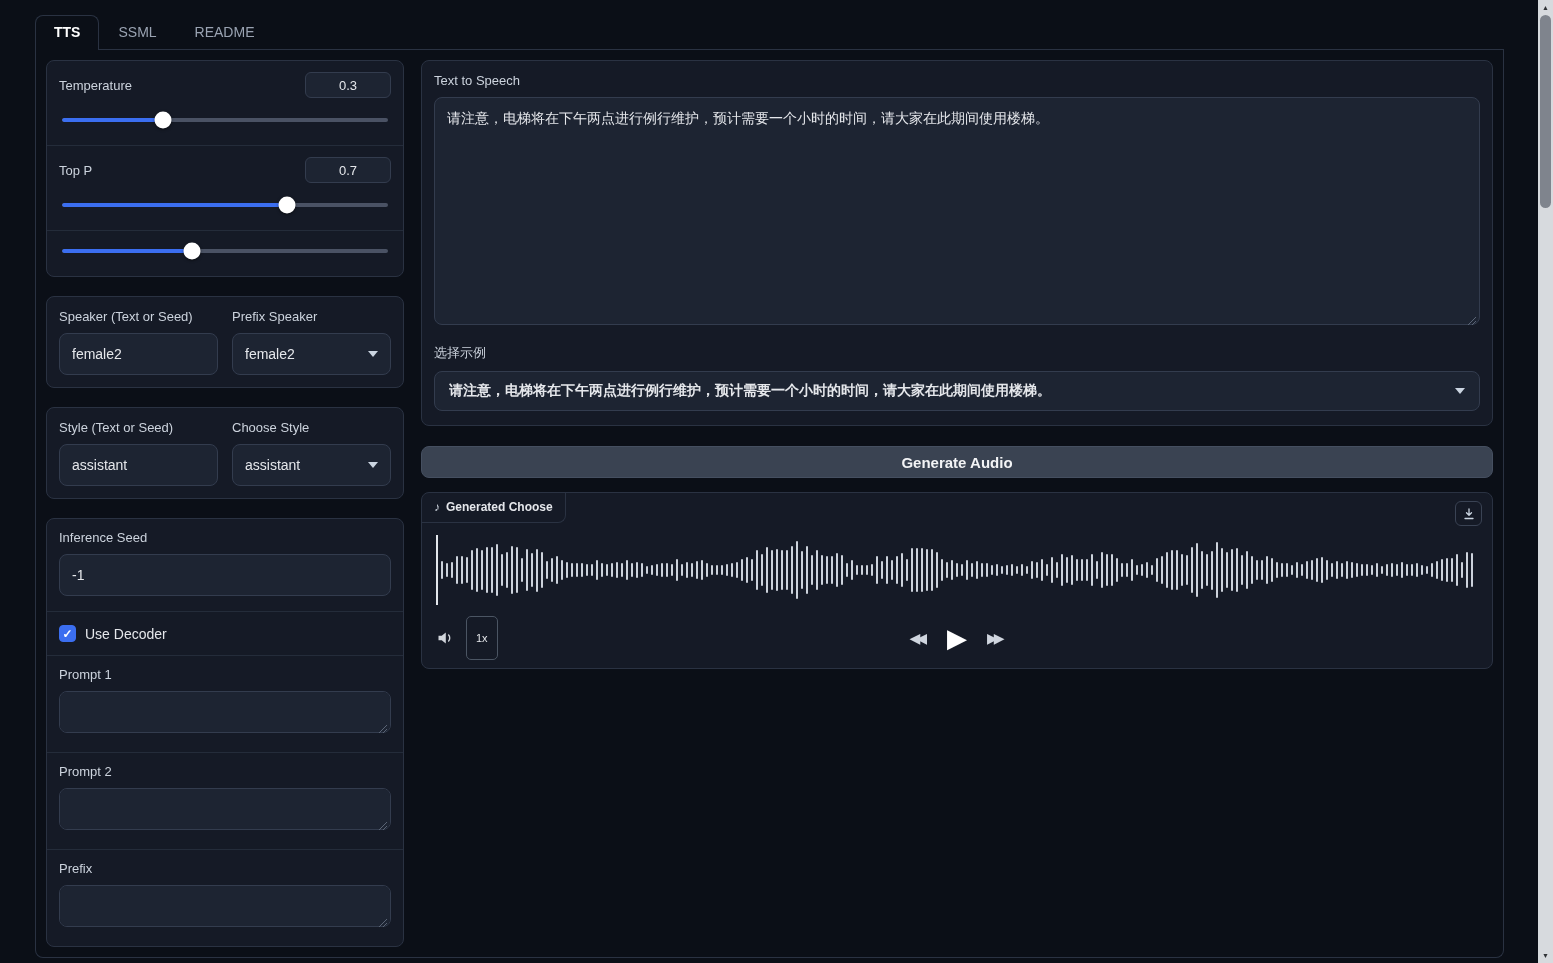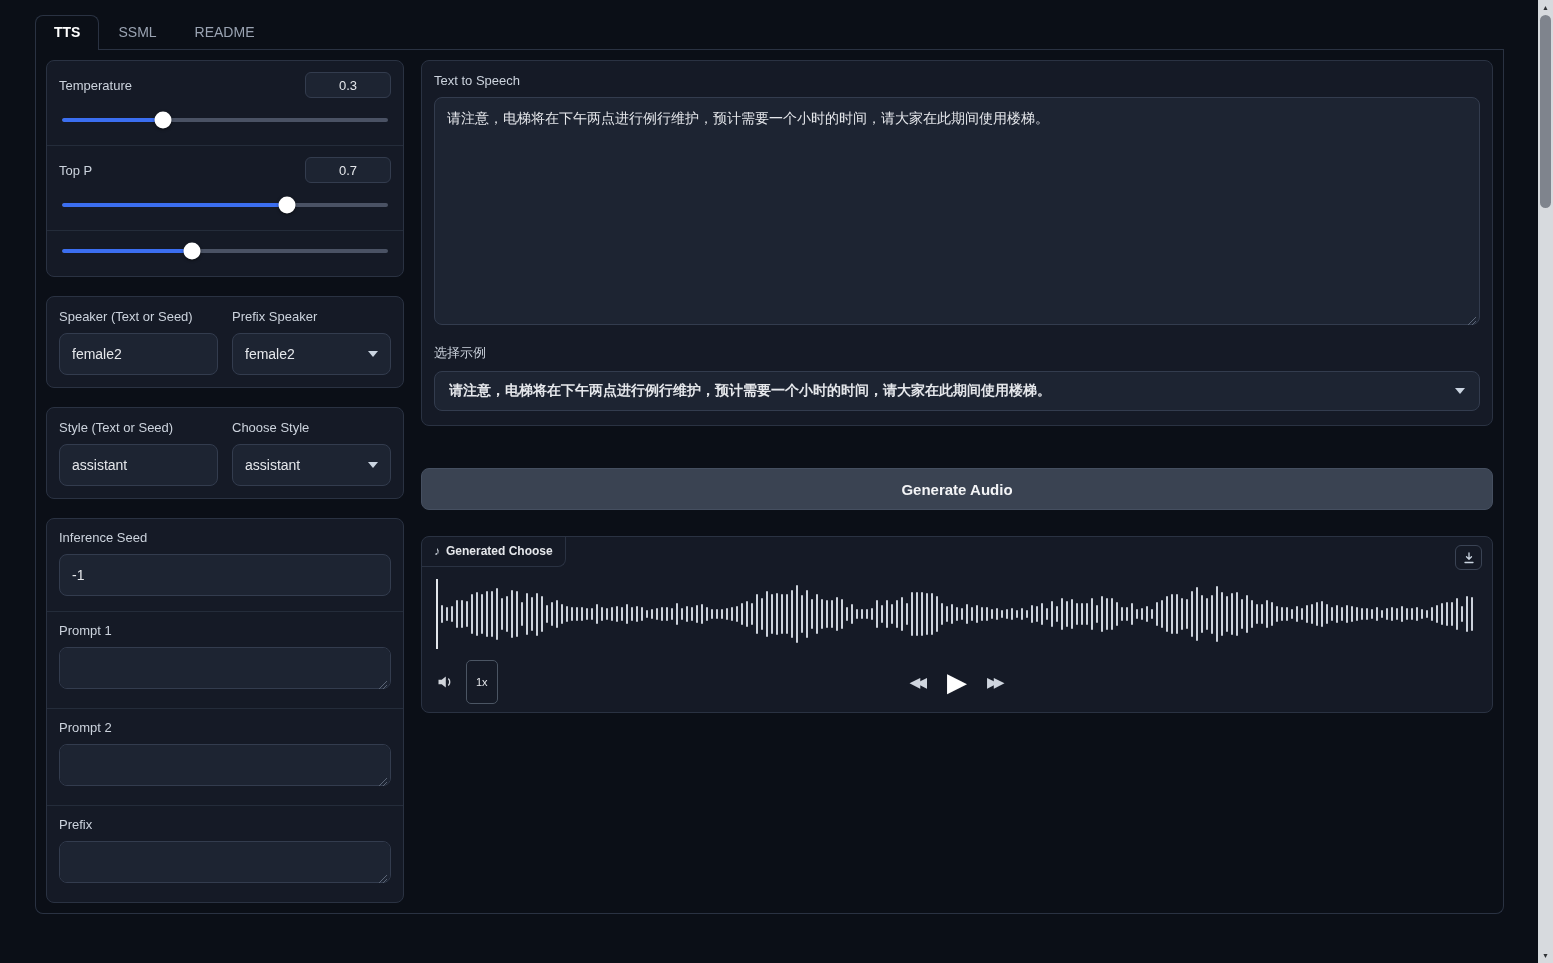--- a/index.html
+++ b/index.html
@@ -19,21 +19,21 @@
   body { background: var(--bg); color: var(--text); width: 1553px; height: 963px; overflow: hidden; position: relative; }
   .app { padding: 15px 49px 0 35px; }
 
   
   .tabbar { display: flex; border-bottom: 1px solid var(--panel-border); }
   .tab { padding: 8px 18px 9px; font-size: 14px; color: var(--muted); cursor: pointer; border: 1px solid transparent; border-bottom: none; }
   .tab.active { color: #ffffff; font-weight: 700; background: var(--bg); border-color: var(--panel-border); border-radius: 8px 8px 0 0; margin-bottom: -1px; }
 
   .content { border: 1px solid var(--panel-border); border-top: none; border-radius: 0 0 8px 8px; padding: 10px; display: flex; gap: 17px; align-items: flex-start; min-height: 862px; }
   .col-left { width: 358px; flex: none; display: flex; flex-direction: column; gap: 19px; }
-  .col-right { flex: 1; display: flex; flex-direction: column; min-width: 0; gap: 12px; }
+  .col-right { flex: 1; display: flex; flex-direction: column; min-width: 0; }
 
   .panel { background: var(--panel); border: 1px solid var(--panel-border); border-radius: 8px; }
 
   label, .lbl { font-size: 13px; color: var(--label); display: block; }
 
   
   .slider-block { padding: 11px 12px 16px; }
   .slider-block + .slider-block { border-top: 1px solid var(--divider); }
   .slider-head { display: flex; justify-content: space-between; align-items: center; margin-bottom: 13px; }
   .numbox { width: 86px; height: 26px; background: var(--input-bg); border: 1px solid var(--input-border); border-radius: 6px; font-size: 13px; color: var(--text); text-align: center; }
@@ -68,21 +68,21 @@
   .prompt-box { height: 42px; }
   .big-textarea { height: 228px; }
 
   
   .tts-panel { padding: 12px 12px 14px; }
   .tts-panel > label { margin-bottom: 9px; }
   .examples-label { margin: 15px 0 9px; }
   .examples-dd { height: 40px; font-weight: 700; padding: 0 14px; }
   .examples-dd .dd-text { overflow: hidden; text-overflow: ellipsis; white-space: nowrap; padding-right: 14px; }
 
-  .generate-btn { margin-top: 30px; height: 42px; background: #3a4352; border: 1px solid #454f60; border-radius: 8px; color: #f3f4f6; font-weight: 700; font-size: 15px; display: flex; align-items: center; justify-content: center; cursor: pointer; }
+  .generate-btn { margin-top: 20px; height: 32px; background: #3a4352; border: 1px solid #454f60; border-radius: 8px; color: #f3f4f6; font-weight: 700; font-size: 15px; display: flex; align-items: center; justify-content: center; cursor: pointer; }
 
   .audio-panel { margin-top: 14px; overflow: hidden; }
   .audio-head { display: flex; justify-content: space-between; align-items: flex-start; }
   .audio-tab { display: flex; align-items: center; gap: 6px; padding: 7px 12px 8px; border-right: 1px solid var(--panel-border); border-bottom: 1px solid var(--panel-border); border-radius: 7px 0 8px 0; font-size: 12px; font-weight: 700; color: var(--text); }
   .music-icon { font-size: 12px; color: var(--label); }
   .dl-btn { margin: 8px 10px 0 0; width: 27px; height: 25px; border: 1px solid #3a4354; border-radius: 6px; display: flex; align-items: center; justify-content: center; cursor: pointer; background: transparent; }
 
   .wave-wrap { position: relative; height: 76px; margin: 6px 14px 0; display: flex; align-items: center; gap: 3px; overflow: hidden; cursor: pointer; }
   .wbar { width: 2px; background: #ccd2db; border-radius: 1px; flex: none; }
   .cursor { position: absolute; left: 0; top: 3px; bottom: 3px; width: 2px; background: #e3e7ec; z-index: 2; }
@@ -178,20 +178,24 @@
             <span>assistant</span>
             <span class="caret"></span>
           </div>
         </div>
       </section>
 
       <section class="panel">
         <div class="sec">
           <label>Inference Seed</label>
           <input class="textbox" value="-1" style="">
+        </div>
+        <div class="sec check-row">
+          <span class="checkbox checked"></span>
+          <span class="check-label">Use Decoder</span>
         </div>
         <div class="sec">
           <label>Prompt 1</label>
           <div class="ta-wrap"><textarea class="prompt-box" style=""></textarea></div>
         </div>
         <div class="sec">
           <label>Prompt 2</label>
           <div class="ta-wrap"><textarea class="prompt-box" style=""></textarea></div>
         </div>
         <div class="sec">

